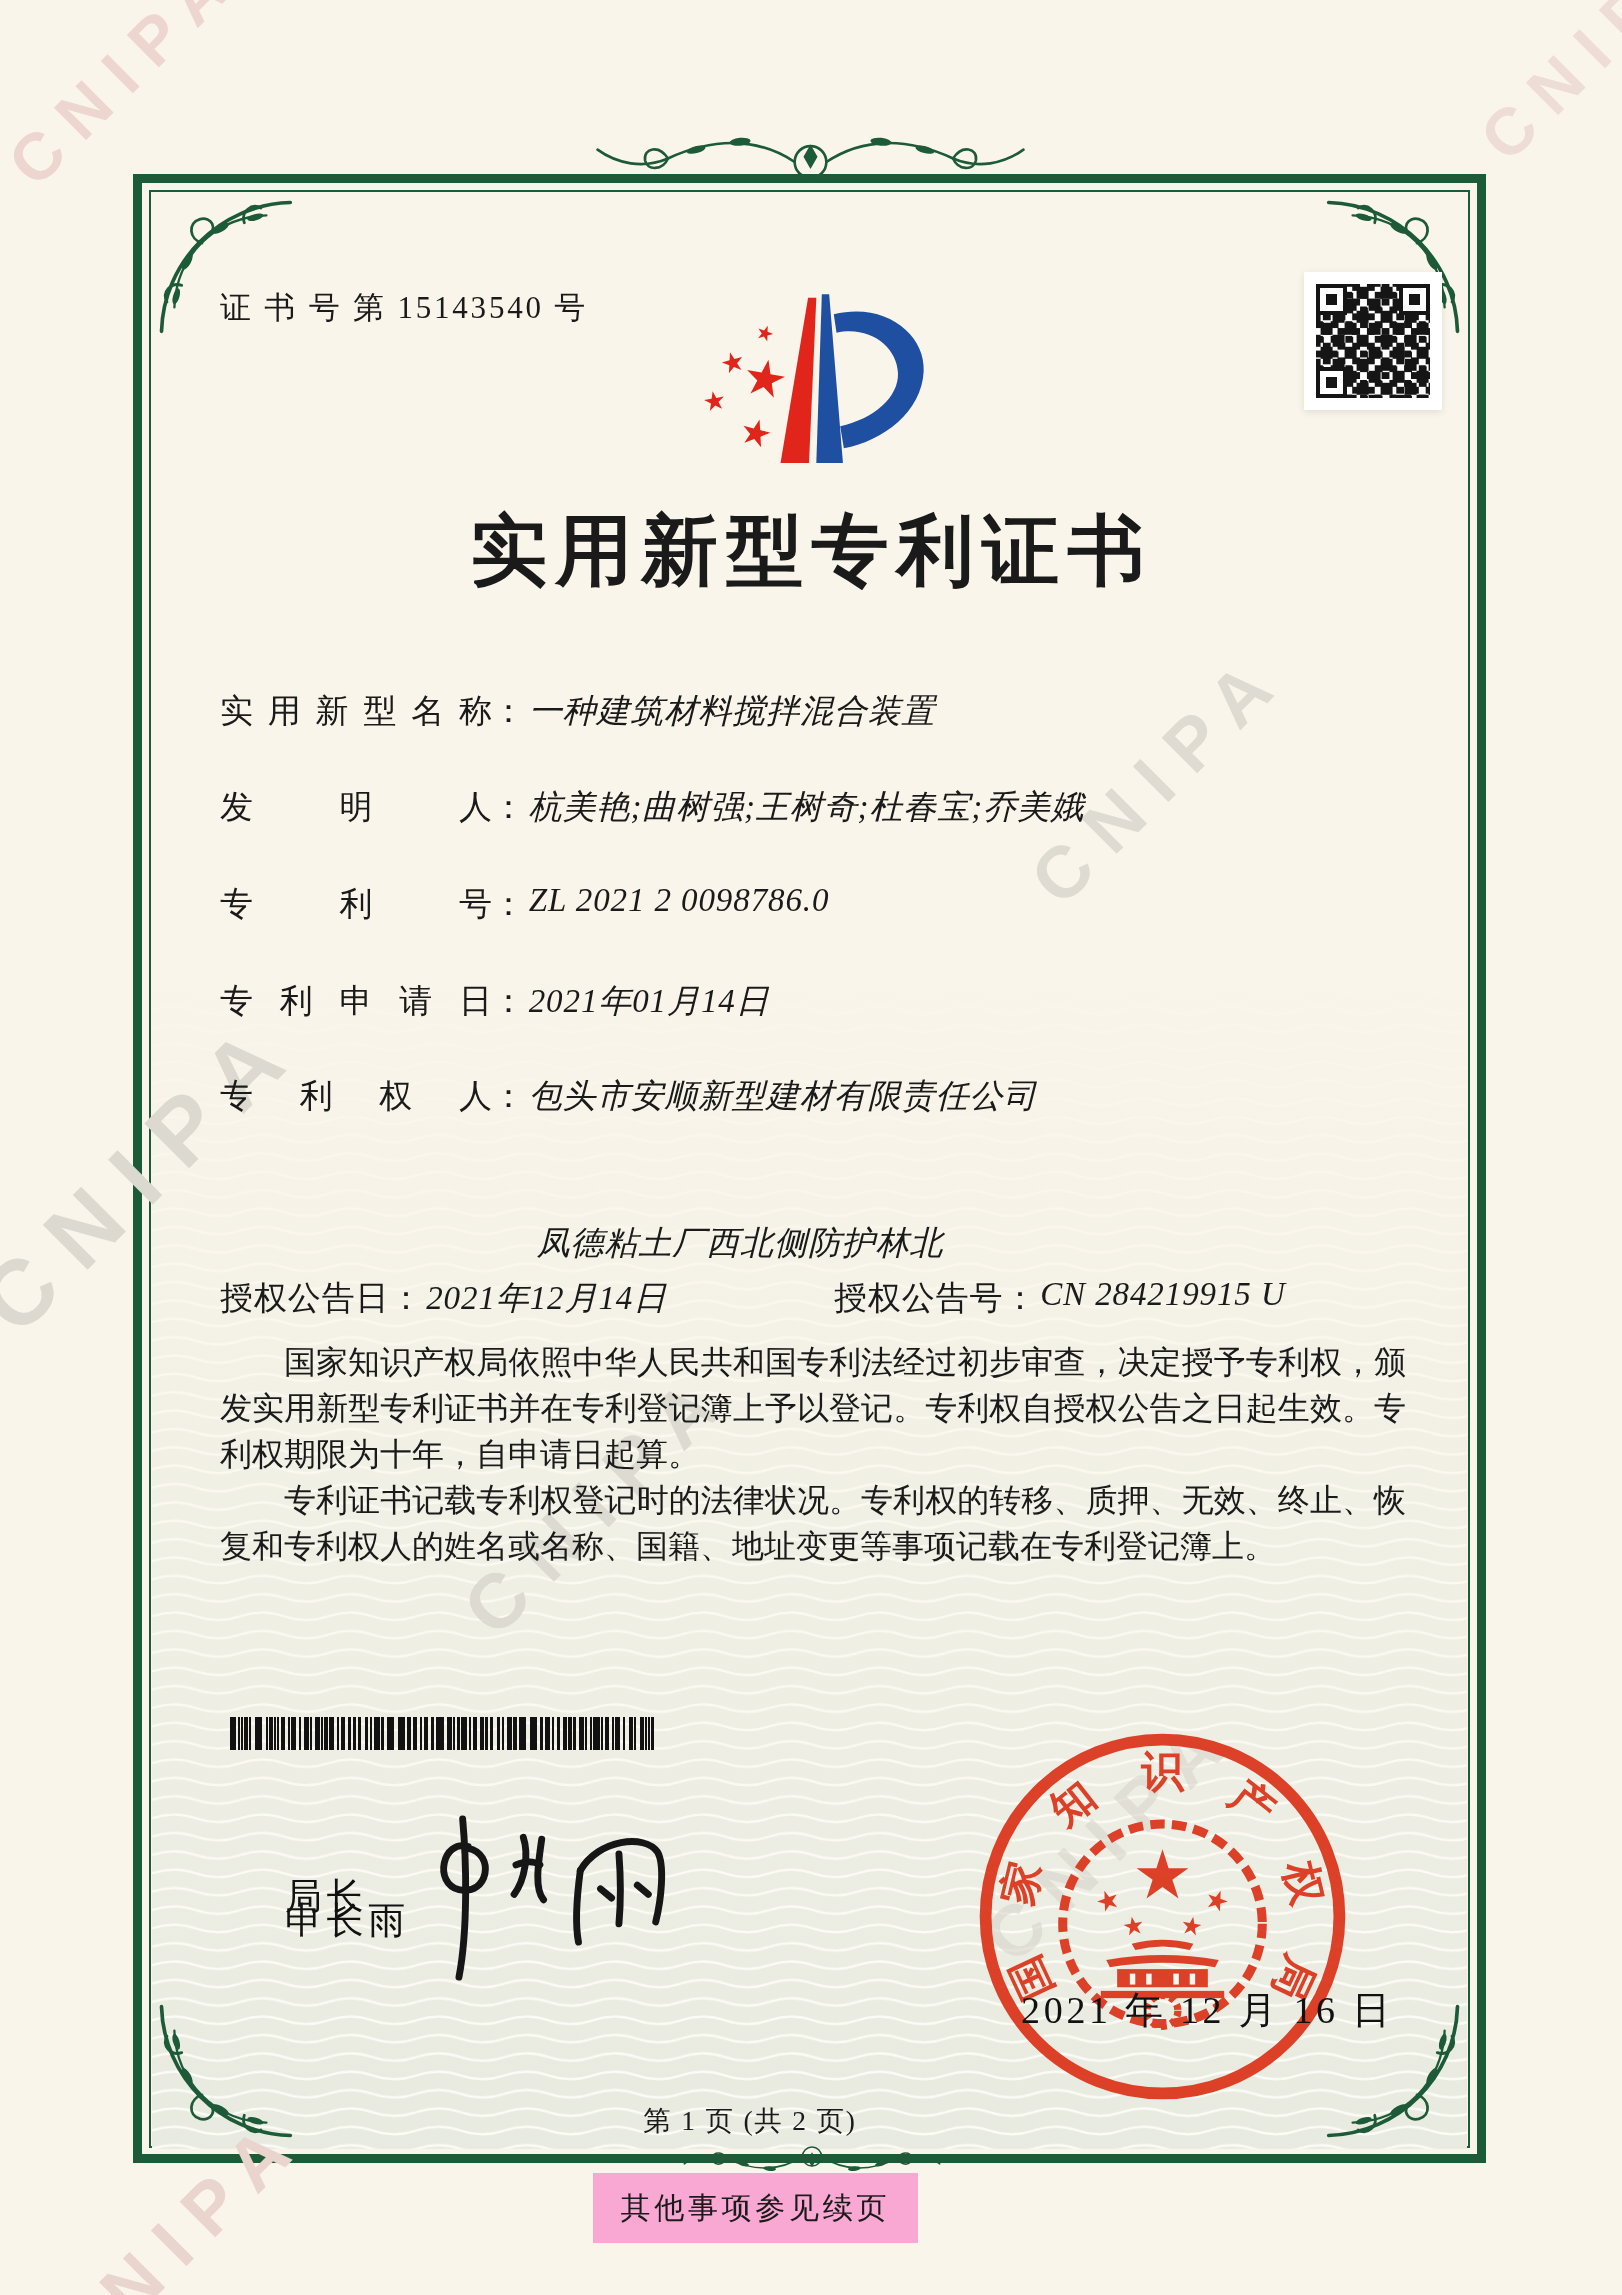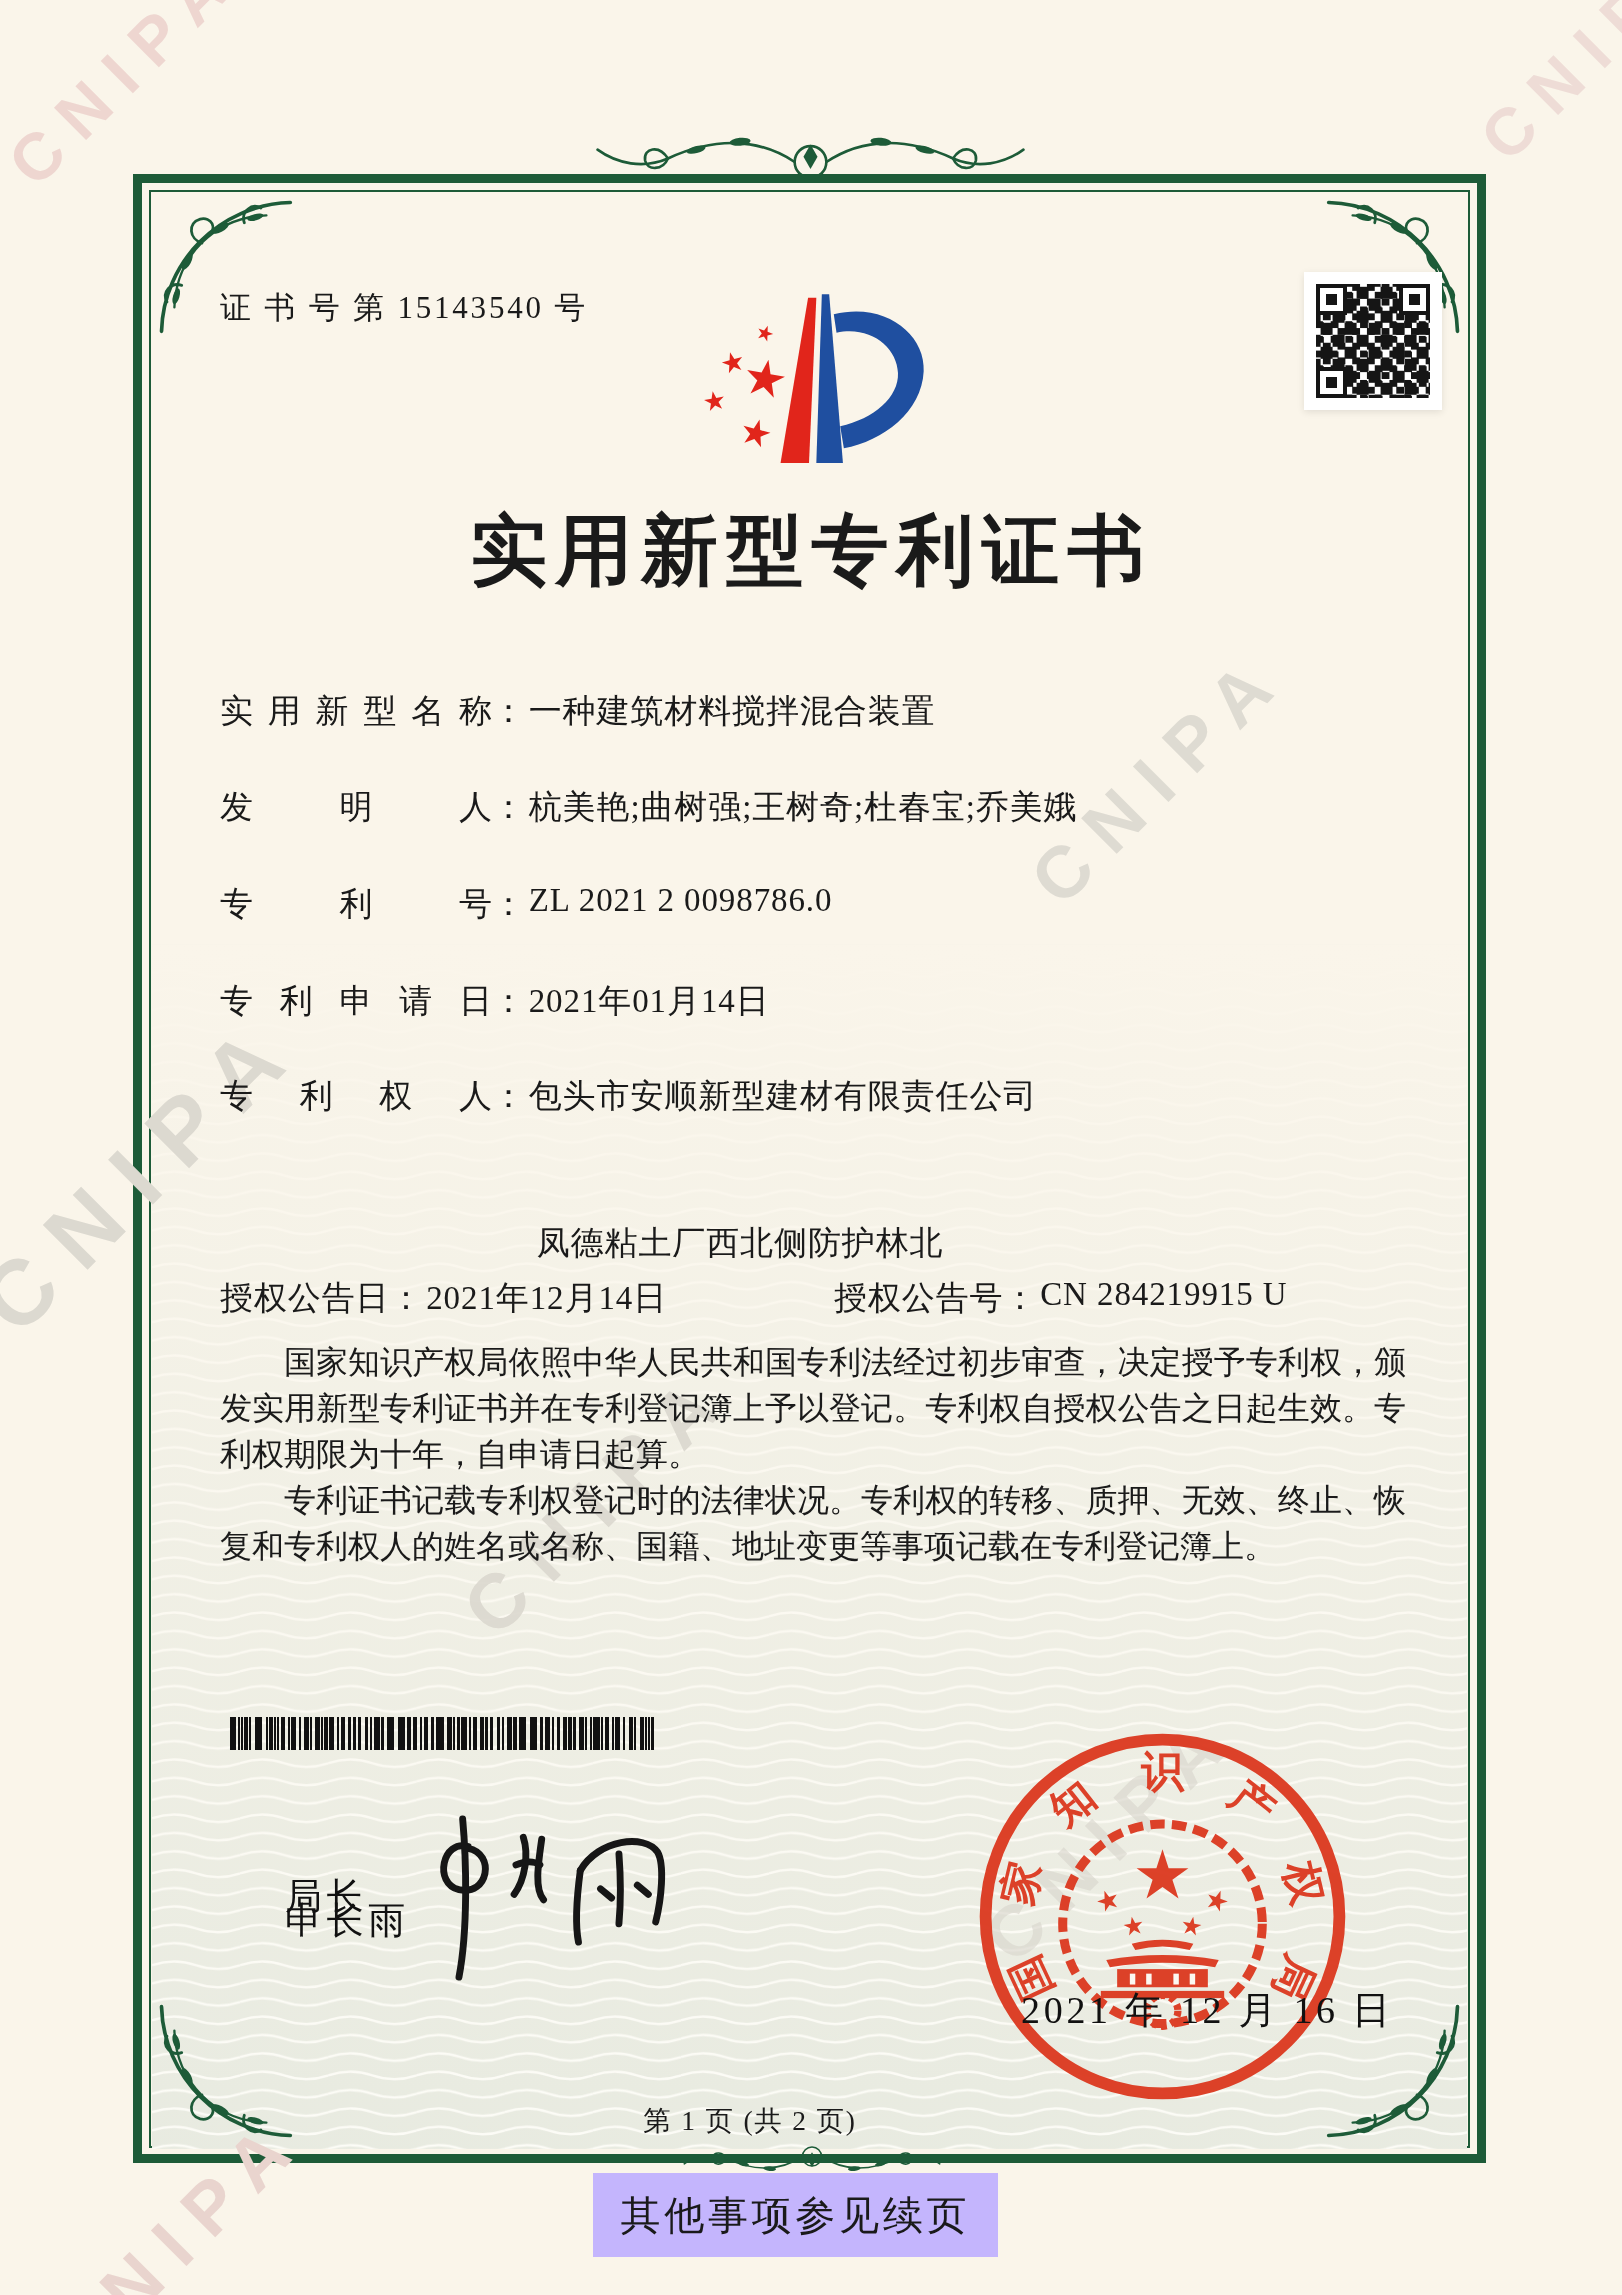--- a/index.html
+++ b/index.html
@@ -12,21 +12,21 @@
   
   .wm{position:absolute;font-family:"Liberation Sans",sans-serif;font-weight:700;letter-spacing:.28em;
       transform:rotate(-45deg);z-index:3;white-space:nowrap;}
   
   .certno{left:220px;top:287px;font-size:31px;letter-spacing:2.8px;z-index:5;}
   .title{left:0;top:500px;width:1623px;text-align:center;font-size:77px;font-weight:700;letter-spacing:8.3px;z-index:5;}
   
   .frow{position:absolute;left:220px;z-index:5;font-size:33px;white-space:nowrap;}
   .flabel{display:inline-block;width:272px;text-align:justify;text-align-last:justify;vertical-align:top;}
   .fcolon{display:inline-block;vertical-align:top;}
-  .fvalue{display:inline-block;margin-left:3.7px;vertical-align:top;letter-spacing:0.9px;}
+  .fvalue{display:inline-block;margin-left:3.7px;vertical-align:top;letter-spacing:0.9px;font-style:italic;}
   .tight .flabel{width:auto;text-align-last:auto;letter-spacing:0.9px;}
   .body-text{left:220px;top:1339px;width:1186px;font-size:32px;line-height:46px;text-align:justify;z-index:5;}
   .body-text p{margin:0;text-indent:2em;}
   
   .barcode{left:230px;top:1717px;width:418px;height:33px;z-index:5;
     border-left:3.7px solid #111;border-right:3.7px solid #111;
     background:
       repeating-linear-gradient(90deg,#111 0 1.8px,transparent 1.8px 5.5px),
       repeating-linear-gradient(90deg,#111 0 2.8px,transparent 2.8px 12px),
       repeating-linear-gradient(90deg,#111 0 1.8px,transparent 1.8px 8.3px);}
@@ -38,21 +38,21 @@
     background:
       repeating-conic-gradient(#151515 0% 25%, transparent 0% 50%) 0px 0px/14.7px 14.7px,
       repeating-conic-gradient(#151515 0% 25%, transparent 0% 50%) 4.6px 2.8px/24px 24px;}
   .finder{position:absolute;width:31px;height:31px;border:4.6px solid #151515;background:#fff;box-sizing:border-box;}
   .finder i{position:absolute;left:5.5px;top:5.5px;width:11px;height:11px;background:#151515;display:block;}
   
   .seal{left:972px;top:1726px;z-index:6;opacity:.95;}
   .sealdate{left:1021px;top:1985px;font-size:38px;letter-spacing:3.7px;color:#111;z-index:7;white-space:nowrap;}
   .signature{left:413px;top:1807px;z-index:6;}
   .pageinfo{left:133px;top:2103px;width:1162px;text-align:center;font-size:27.5px;letter-spacing:1.8px;z-index:5;padding-left:36px;}
-  .note{left:593px;top:2173px;background:#c4b5fd;padding:14.7px 27.5px;font-size:40px;letter-spacing:3.7px;z-index:5;}
+  .note{left:593px;top:2173px;background:#f9a8d4;padding:14.7px 27.5px;font-size:30px;letter-spacing:3.7px;z-index:5;}
   .orn{z-index:4;}
 </style>
 </head>
 <body>
 
 <div class="page">
 
   <div class="abs frame-outer"></div>
   <div class="abs frame-inner"></div>
 

